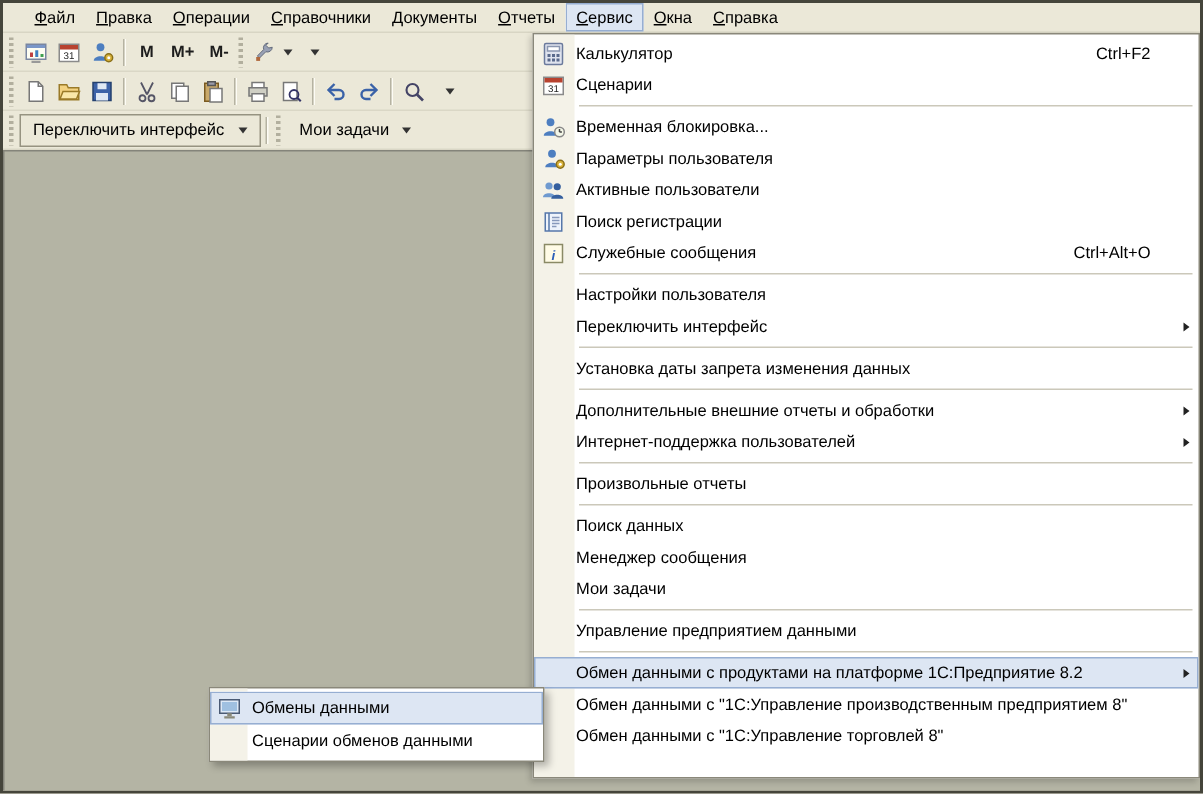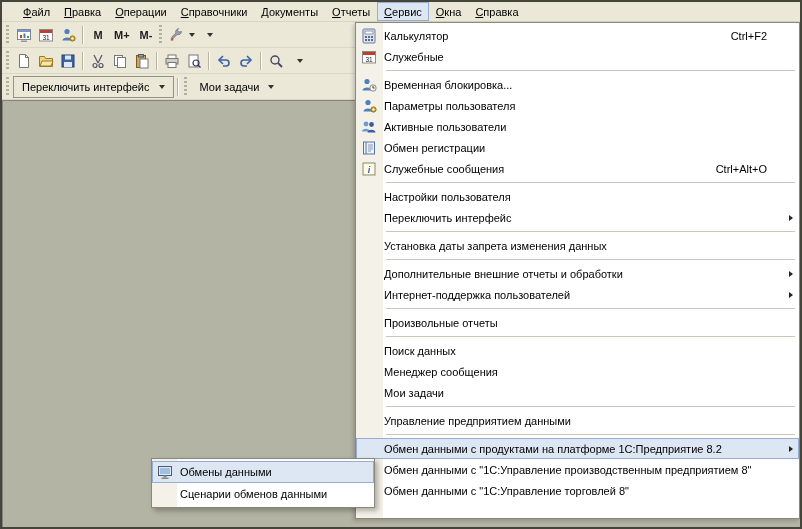--- a/index.html
+++ b/index.html
@@ -36,21 +36,21 @@
   .menu-panel::before{content:"";position:absolute;left:0;top:0;bottom:0;width:27px;background:var(--menu-gutter,#f4f2e8)}
   .menu-item{position:relative;z-index:1;height:21px;display:flex;align-items:center;padding-right:16px;cursor:default}
   .menu-item .mi-icon{width:16px;height:16px;margin:0 7px 0 5px;flex:none}
   .mi-label{white-space:nowrap}
   .mi-shortcut{margin-left:auto;padding-right:16px;white-space:nowrap}
   .mi-arrow{position:absolute;right:6px;top:50%;transform:translateY(-50%);width:0;height:0;
             border-top:3.5px solid transparent;border-bottom:3.5px solid transparent;border-left:4px solid #222}
   .menu-item.selected{background:var(--highlight-bg,#dde6f3);box-shadow:inset 0 0 0 1px var(--highlight-border,#96aed2)}
   .menu-sep{position:relative;z-index:1;height:1px;background:#cbc8ba;margin:3px 4px 3px 30px}
 
-  .submenu-panel{position:absolute;left:149px;top:456px;width:224px;background:var(--menu-bg,#fff);
+  .submenu-panel{position:absolute;left:137px;top:456px;width:224px;background:var(--menu-bg,#fff);
                  border:1px solid #8a887a;z-index:30;padding:2px 0;box-shadow:3px 3px 5px rgba(0,0,0,.28)}
   .submenu-panel::before{content:"";position:absolute;left:0;top:0;bottom:0;width:25px;background:var(--menu-gutter,#f4f2e8)}
   .submenu-panel .menu-item{height:22px}
 </style>
 </head>
 <body style="--chrome-bg: #ebe8d8; --workspace-bg: #b4b4a4; --menu-bg: #ffffff; --menu-gutter: #f4f2e8; --highlight-bg: #dde6f3; --highlight-border: #96aed2; --window-border: #45453b;">
 
 <div class="app">
 
   <div class="menubar" id="menubar">
@@ -277,21 +277,21 @@
           </svg></span>
         <span class="mi-label">Калькулятор</span>
         <span class="mi-shortcut">Ctrl+F2</span>
       </div>
       <div class="menu-item">
         <span class="mi-icon"><svg viewBox="0 0 16 16">
             <rect x="1.5" y="2.5" width="13" height="11.5" fill="#fff" stroke="#8a8a8a"></rect>
             <rect x="2" y="3" width="12" height="3" fill="#b8422f"></rect>
             <text x="8" y="12.5" font-size="6.5" text-anchor="middle" fill="#222">31</text>
           </svg></span>
-        <span class="mi-label">Служебные</span>
+        <span class="mi-label">Сценарии</span>
       </div>
       <div class="menu-sep"></div>
       <div class="menu-item">
         <span class="mi-icon"><svg viewBox="0 0 16 16">
             <circle cx="6" cy="4.5" r="2.6" fill="#4d7ec0"></circle>
             <path d="M1.5 13.5c0-4 9-4 9 0z" fill="#4d7ec0"></path>
             <circle cx="12" cy="11" r="3.2" fill="#f4f7e8" stroke="#888"></circle>
             <path d="M12 11V9M12 11h1.6" stroke="#444" fill="none"></path>
           </svg></span>
         <span class="mi-label">Временная блокировка...</span>
@@ -313,21 +313,21 @@
             <path d="M6.5 13.5c0-3.6 8-3.6 8 0z" fill="#355f9e"></path>
           </svg></span>
         <span class="mi-label">Активные пользователи</span>
       </div>
       <div class="menu-item">
         <span class="mi-icon"><svg viewBox="0 0 16 16">
             <rect x="2.5" y="2" width="11" height="12" fill="#eef3fb" stroke="#5577aa"></rect>
             <path d="M5 2v12" stroke="#5577aa"></path>
             <path d="M7 5h5M7 7h5M7 9h5M7 11h3" stroke="#8899bb"></path>
           </svg></span>
-        <span class="mi-label">Обмен регистрации</span>
+        <span class="mi-label">Поиск регистрации</span>
       </div>
       <div class="menu-item">
         <span class="mi-icon"><svg viewBox="0 0 16 16">
             <rect x="2" y="2" width="12" height="12" fill="#fffbe6" stroke="#8a8a66"></rect>
             <text x="8" y="12" font-size="9" font-style="italic" font-weight="bold" text-anchor="middle" fill="#2b5fb8">i</text>
           </svg></span>
         <span class="mi-label">Служебные сообщения</span>
         <span class="mi-shortcut">Ctrl+Alt+O</span>
       </div>
       <div class="menu-sep"></div>

